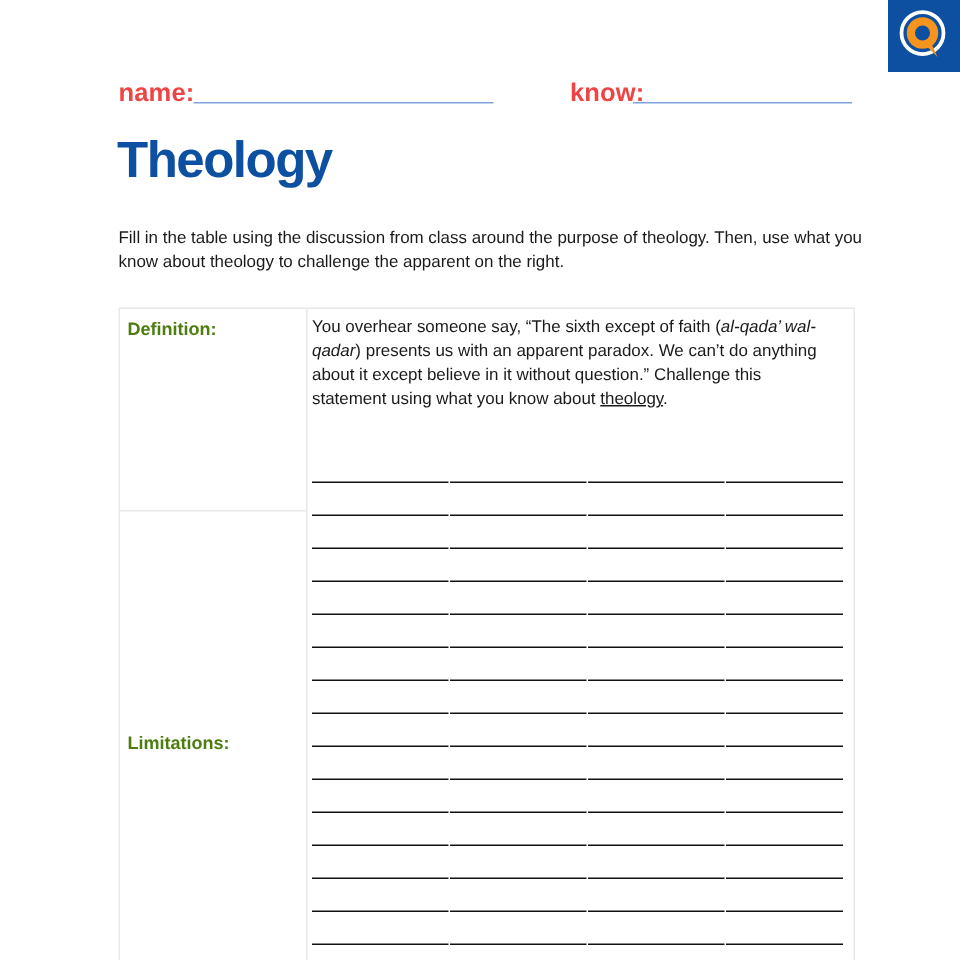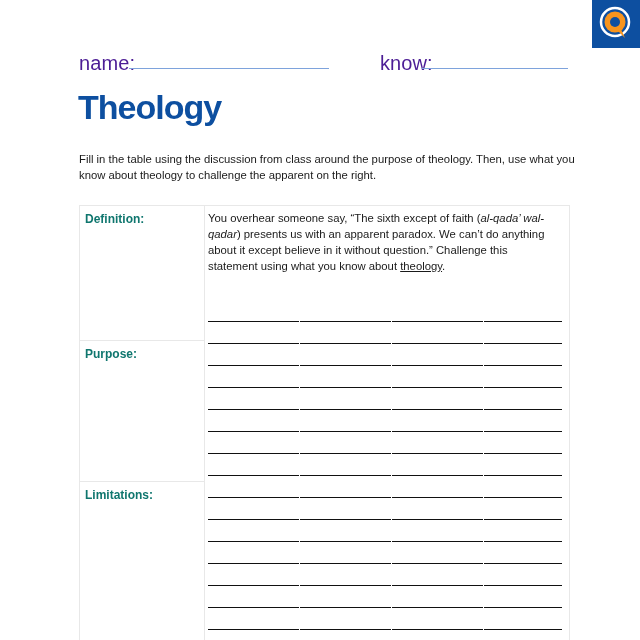--- a/index.html
+++ b/index.html
@@ -11,22 +11,22 @@
   }
   .logo {
     position: absolute; left: 592px; top: 0; width: 48px; height: 48px;
     background: #0d4fa0;
   }
   .logo svg { display: block; }
   .header-row {
     position: absolute; top: 52px; left: 79px; width: 490px; height: 20px;
   }
   .field-label {
-    position: absolute; top: 0; font-weight: normal; font-size: 20px;
-    color: #4c1d95; letter-spacing: 0.1px;
+    position: absolute; top: 0; font-weight: bold; font-size: 17px;
+    color: #ef4444; letter-spacing: 0.1px;
   }
   .field-line {
     position: absolute; top: 16px; height: 0; border-top: 1px solid #7ea3dc;
   }
   .title {
     position: absolute; left: 78px; top: 88px; margin: 0;
     font-size: 34px; font-weight: bold; color: #0d4fa0; letter-spacing: -1px;
   }
   .instructions {
     position: absolute; left: 79px; top: 151px; width: 500px;
@@ -39,21 +39,21 @@
   .left-col {
     position: absolute; left: 0; top: 0; width: 124px; bottom: 0;
     border-right: 1px solid #e8e8e8;
   }
   .left-cell {
     position: absolute; left: 0; width: 124px; box-sizing: border-box;
     border-bottom: 1px solid #e8e8e8;
   }
   .left-cell .cell-label {
     position: absolute; left: 5px; top: 6px;
-    font-weight: bold; font-size: 12px; color: #0f766e;
+    font-weight: bold; font-size: 12px; color: #4d7c0f;
   }
   .prompt {
     position: absolute; left: 128px; top: 4px; width: 340px;
     font-size: 11.3px; line-height: 16px; color: #1a1a1a;
   }
   .prompt em { font-style: italic; }
   .prompt u { text-decoration: underline; }
   .lines {
     position: absolute; left: 128px; top: 94px; width: 354px;
   }
@@ -84,23 +84,20 @@
 </div>
 
 <h1 class="title">Theology</h1>
 
 <p class="instructions" style="margin:0">Fill in the table using the discussion from class around the purpose of theology. Then, use what you know about theology to challenge the apparent on the right.</p>
 
 <div class="table">
   <div class="left-col">
     <div class="left-cell" style="top:0; height:135px;">
       <span class="cell-label">Definition:</span>
-    </div>
-    <div class="left-cell" style="top:135px; height:141px;">
-      <span class="cell-label">Purpose:</span>
     </div>
     <div class="left-cell" style="top:276px; height:170px; border-bottom:none;">
       <span class="cell-label">Limitations:</span>
     </div>
   </div>
 
   <div class="prompt"><span>You overhear someone say, “The sixth except of faith (</span><em>al-qada’ wal-qadar</em><span>) presents us with an apparent paradox. We can’t do anything about it except believe in it without question.” Challenge this statement using what you know about </span><u>theology</u><span>.</span></div>
 
   <div class="lines" id="answer-lines">
       <div class="write-line">

